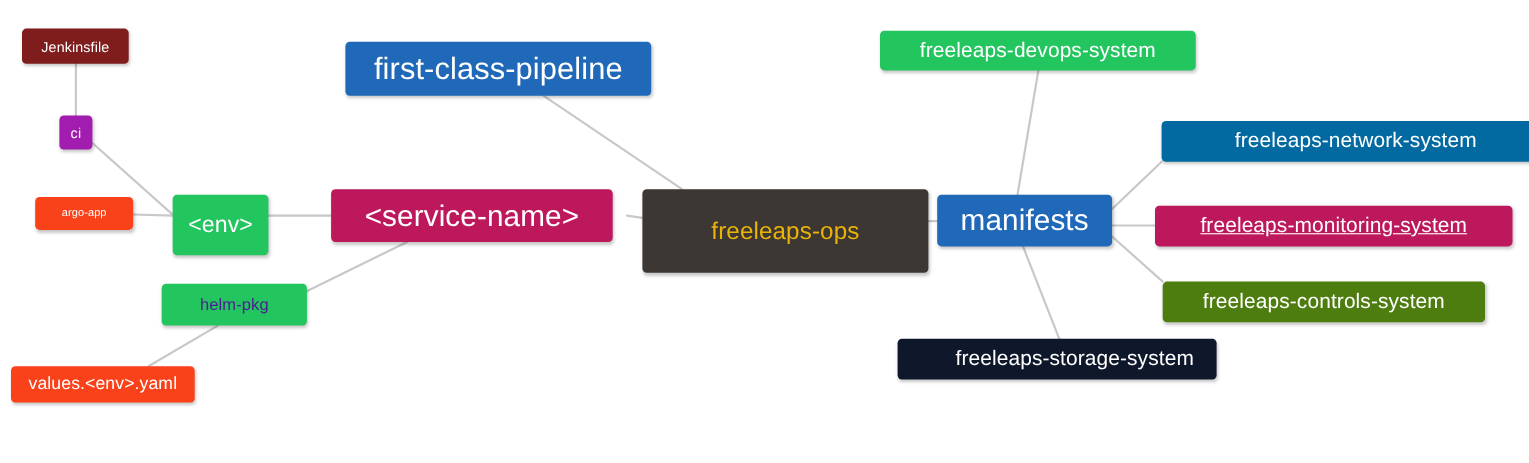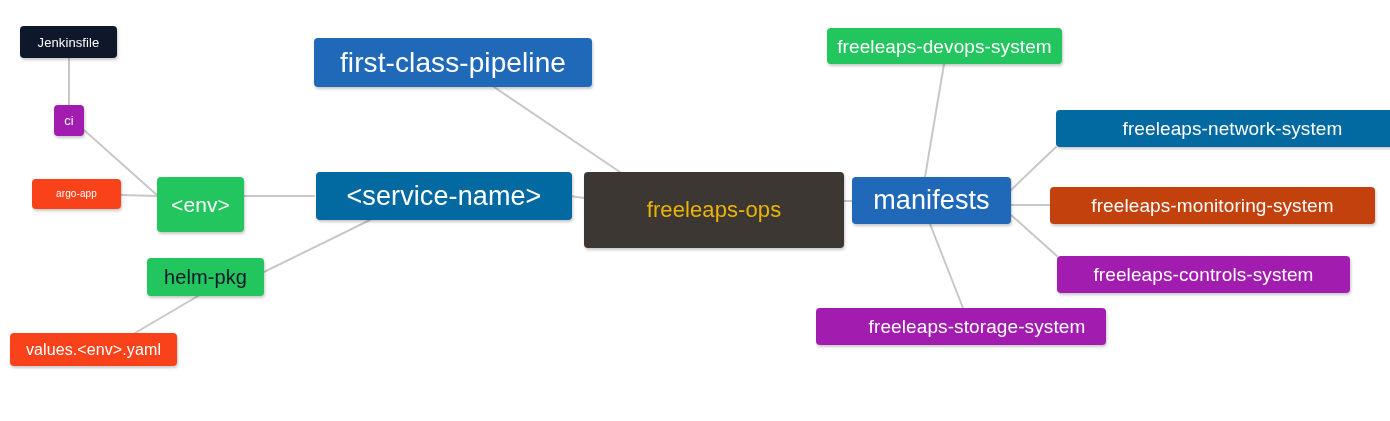--- a/index.html
+++ b/index.html
@@ -56,29 +56,29 @@
       <line x1="494" y1="87" x2="620" y2="172" stroke="#c8c8c8" stroke-width="2" stroke-linecap="round"></line>
       <line x1="570" y1="196" x2="584" y2="198" stroke="#c8c8c8" stroke-width="2" stroke-linecap="round"></line>
       <line x1="844" y1="201" x2="852" y2="201" stroke="#c8c8c8" stroke-width="2" stroke-linecap="round"></line>
       <line x1="925" y1="177" x2="944" y2="64" stroke="#c8c8c8" stroke-width="2" stroke-linecap="round"></line>
       <line x1="1011" y1="190" x2="1056" y2="147" stroke="#c8c8c8" stroke-width="2" stroke-linecap="round"></line>
       <line x1="1011" y1="205" x2="1050" y2="205" stroke="#c8c8c8" stroke-width="2" stroke-linecap="round"></line>
       <line x1="1011" y1="215" x2="1057" y2="256" stroke="#c8c8c8" stroke-width="2" stroke-linecap="round"></line>
       <line x1="930" y1="224" x2="963" y2="308" stroke="#c8c8c8" stroke-width="2" stroke-linecap="round"></line>
     </svg>
   <div id="node-layer">
-      <div class="node" style="left: 20px; top: 26px; width: 97px; height: 32px; background: #0f172a; color: rgb(255, 255, 255); font-size: 13px;">Jenkinsfile</div>
+      <div class="node" style="left: 20px; top: 26px; width: 97px; height: 32px; background: #7f1d1d; color: rgb(255, 255, 255); font-size: 13px;">Jenkinsfile</div>
       <div class="node" style="left: 54px; top: 105px; width: 30px; height: 31px; background: #a21caf; color: rgb(255, 255, 255); font-size: 13px;">ci</div>
       <div class="node" style="left: 32px; top: 179px; width: 89px; height: 30px; background: rgb(249, 66, 26); color: rgb(255, 255, 255); font-size: 10px;">argo-app</div>
       <div class="node" style="left: 157px; top: 177px; width: 87px; height: 55px; background: rgb(34, 197, 94); color: rgb(255, 255, 255); font-size: 21px;">&lt;env&gt;</div>
-      <div class="node" style="left: 147px; top: 258px; width: 117px; height: 38px; background: rgb(34, 197, 94); color: #0f172a; font-size: 20px;">helm-pkg</div>
+      <div class="node" style="left: 147px; top: 258px; width: 132px; height: 38px; background: rgb(34, 197, 94); color: #4c1d95; font-size: 15px;">helm-pkg</div>
       <div class="node" style="left: 10px; top: 333px; width: 167px; height: 33px; background: rgb(249, 66, 26); color: rgb(255, 255, 255); font-size: 16px;">values.&lt;env&gt;.yaml</div>
       <div class="node" style="left: 314px; top: 38px; width: 278px; height: 49px; background: rgb(32, 104, 184); color: rgb(255, 255, 255); font-size: 28px;">first-class-pipeline</div>
-      <div class="node" style="left: 316px; top: 172px; width: 256px; height: 48px; background: #0369a1; color: rgb(255, 255, 255); font-size: 27px;">&lt;service-name&gt;</div>
+      <div class="node" style="left: 301px; top: 172px; width: 256px; height: 48px; background: #be185d; color: rgb(255, 255, 255); font-size: 27px;">&lt;service-name&gt;</div>
       <div class="node" style="left: 584px; top: 172px; width: 260px; height: 76px; background: rgb(60, 55, 51); color: #eab308; font-size: 22px;">freeleaps-ops</div>
       <div class="node" style="left: 852px; top: 177px; width: 159px; height: 47px; background: rgb(32, 104, 184); color: rgb(255, 255, 255); font-size: 27px;">manifests</div>
-      <div class="node" style="left: 800px; top: 28px; width: 235px; height: 36px; background: rgb(34, 197, 94); color: rgb(255, 255, 255); font-size: 19px; margin-left: 27px;">freeleaps-devops-system</div>
+      <div class="node" style="left: 800px; top: 28px; width: 287px; height: 36px; background: rgb(34, 197, 94); color: rgb(255, 255, 255); font-size: 19px;">freeleaps-devops-system</div>
       <div class="node" style="left: 1056px; top: 110px; width: 353px; height: 37px; background: #0369a1; color: rgb(255, 255, 255); font-size: 19px;">freeleaps-network-system</div>
-      <div class="node" style="left: 1050px; top: 187px; width: 325px; height: 37px; background: #c2410c; color: rgb(255, 255, 255); font-size: 19px;">freeleaps-monitoring-system</div>
-      <div class="node" style="left: 1057px; top: 256px; width: 293px; height: 37px; background: #a21caf; color: rgb(255, 255, 255); font-size: 19px; text-align: center;">freeleaps-controls-system</div>
-      <div class="node" style="left: 816px; top: 308px; width: 290px; height: 37px; background: #a21caf; color: rgb(255, 255, 255); font-size: 19px; padding-left: 32px;">freeleaps-storage-system</div>
+      <div class="node" style="left: 1050px; top: 187px; width: 325px; height: 37px; background: #be185d; color: rgb(255, 255, 255); font-size: 19px; text-decoration: underline;">freeleaps-monitoring-system</div>
+      <div class="node" style="left: 1057px; top: 256px; width: 293px; height: 37px; background: #4d7c0f; color: rgb(255, 255, 255); font-size: 19px; text-align: center;">freeleaps-controls-system</div>
+      <div class="node" style="left: 816px; top: 308px; width: 290px; height: 37px; background: #0f172a; color: rgb(255, 255, 255); font-size: 19px; padding-left: 32px;">freeleaps-storage-system</div>
     </div>
 </div>
 
 </body></html>

